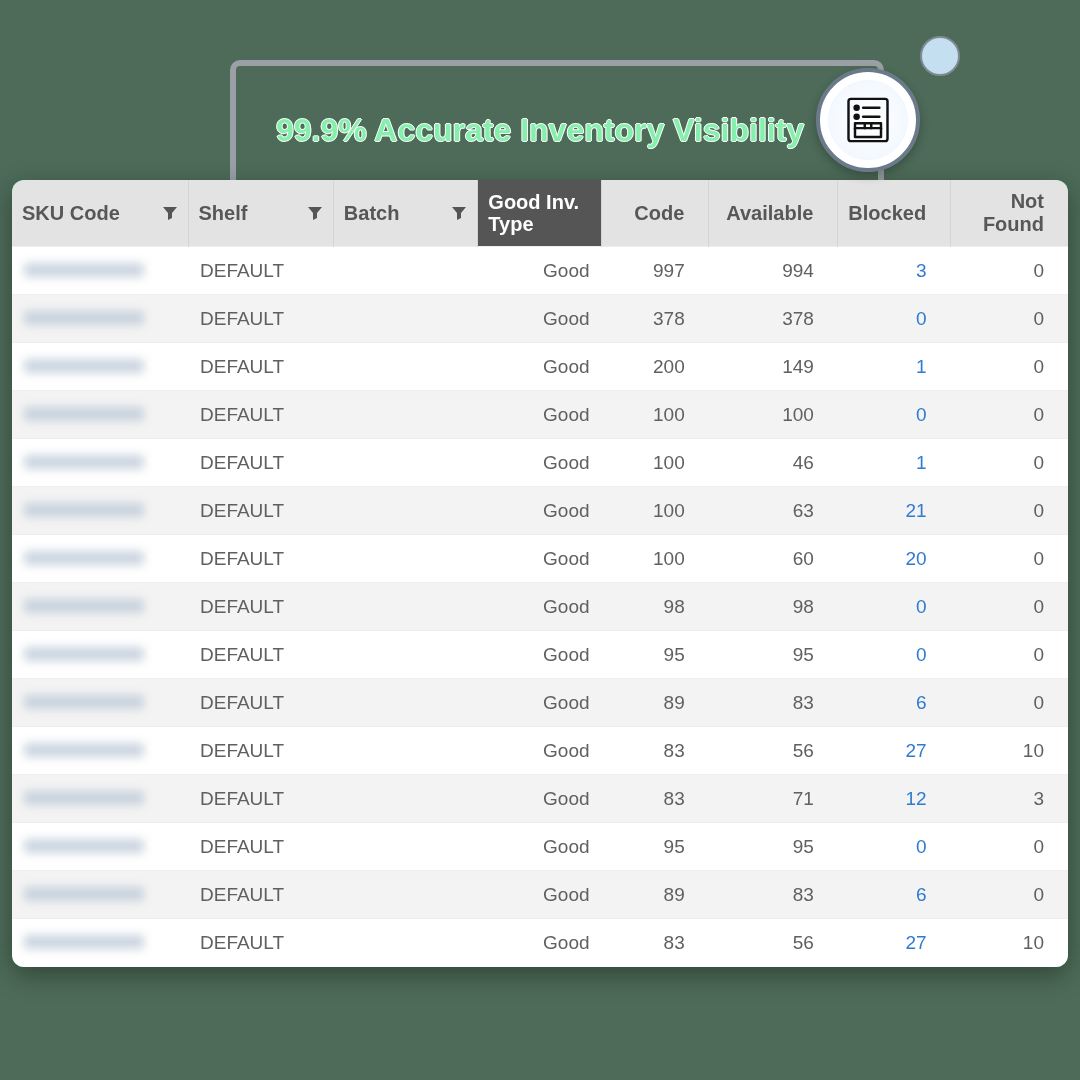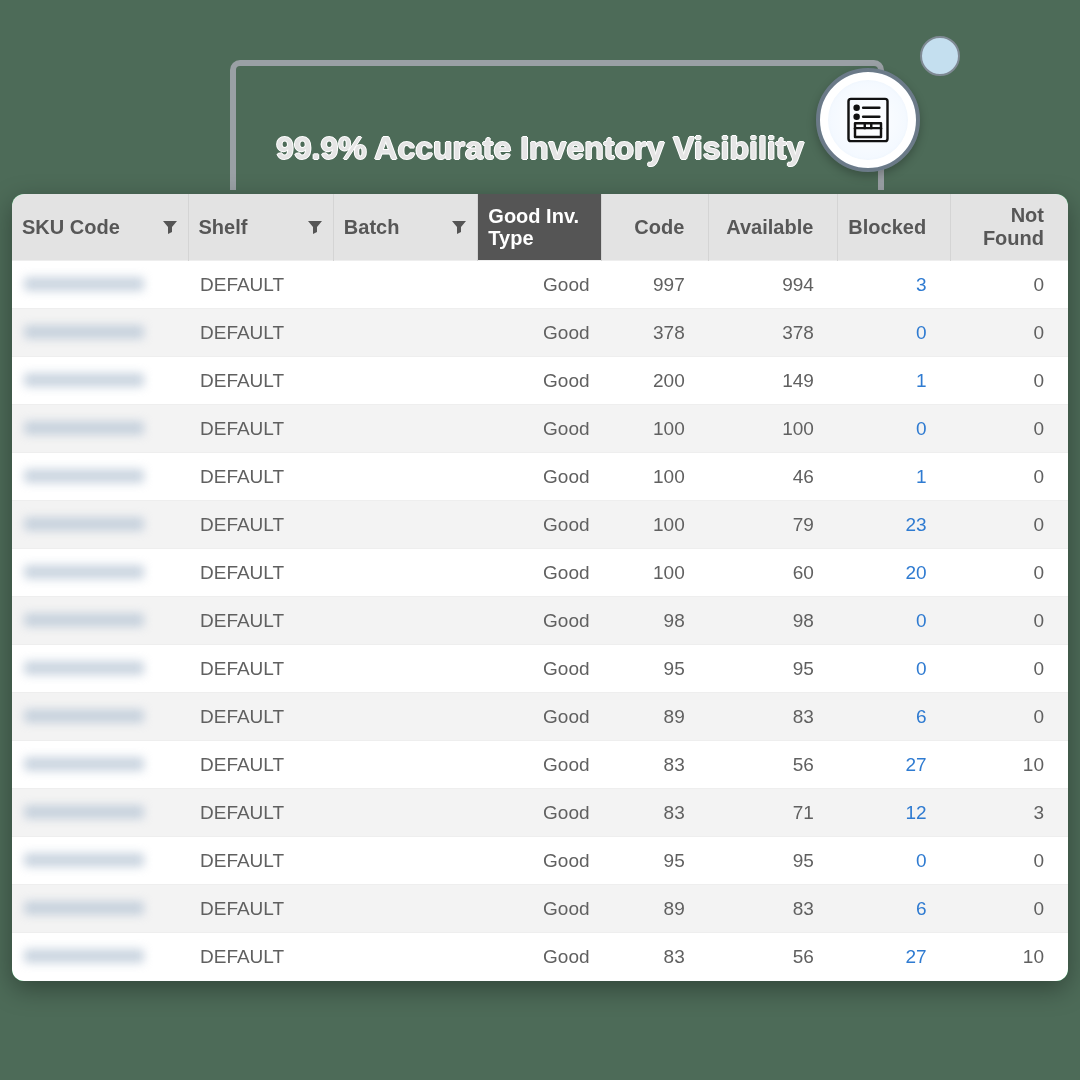--- a/index.html
+++ b/index.html
@@ -28,25 +28,24 @@
 
   .callout-label {
     position: absolute;
     left: 50%;
     top: 112px;
     transform: translateX(-50%);
     background: rgba(77,107,88,0.0);
     padding: 0 14px;
     font-size: 32px;
     font-weight: 900;
-    color: #e5e5e5;
+    color: #86efac;
     white-space: nowrap;
     text-shadow:
       -1px 0 #fff, 1px 0 #fff, 0 -1px #fff, 0 1px #fff;
-    margin-top: 18px;
   }
 
   .callout-icon-circle {
     position: absolute;
     right: 160px;
     top: 68px;
     width: 104px;
     height: 104px;
     border-radius: 50%;
     background: radial-gradient(circle at 50% 50%, #ffffff 0%, #f4f9ff 55%, #dfeaf5 80%);
@@ -69,21 +68,21 @@
     background: #c4dfef;
     border: 2px solid #7f8a94;
     z-index: 4;
   }
 
   
   .panel {
     position: absolute;
     left: 12px;
     right: 12px;
-    top: 194px;
+    top: 180px;
     background: #22c55e;
     border-radius: 12px;
     box-shadow: 0 8px 26px rgba(0,0,0,0.35);
     overflow: hidden;
   }
 
   table {
     width: 100%;
     border-collapse: collapse;
     font-size: 20px;
@@ -287,22 +286,22 @@
           <td class="num">46</td>
           <td class="num blocked">1</td>
           <td class="num">0</td>
         </tr>
         <tr>
           <td><span class="sku-blur"></span></td>
           <td>DEFAULT</td>
           <td></td>
           <td class="center">Good</td>
           <td class="num">100</td>
-          <td class="num">79</td>
-          <td class="num blocked">23</td>
+          <td class="num">63</td>
+          <td class="num blocked">21</td>
           <td class="num">0</td>
         </tr>
         <tr>
           <td><span class="sku-blur"></span></td>
           <td>DEFAULT</td>
           <td></td>
           <td class="center">Good</td>
           <td class="num">100</td>
           <td class="num">60</td>
           <td class="num blocked">20</td>

